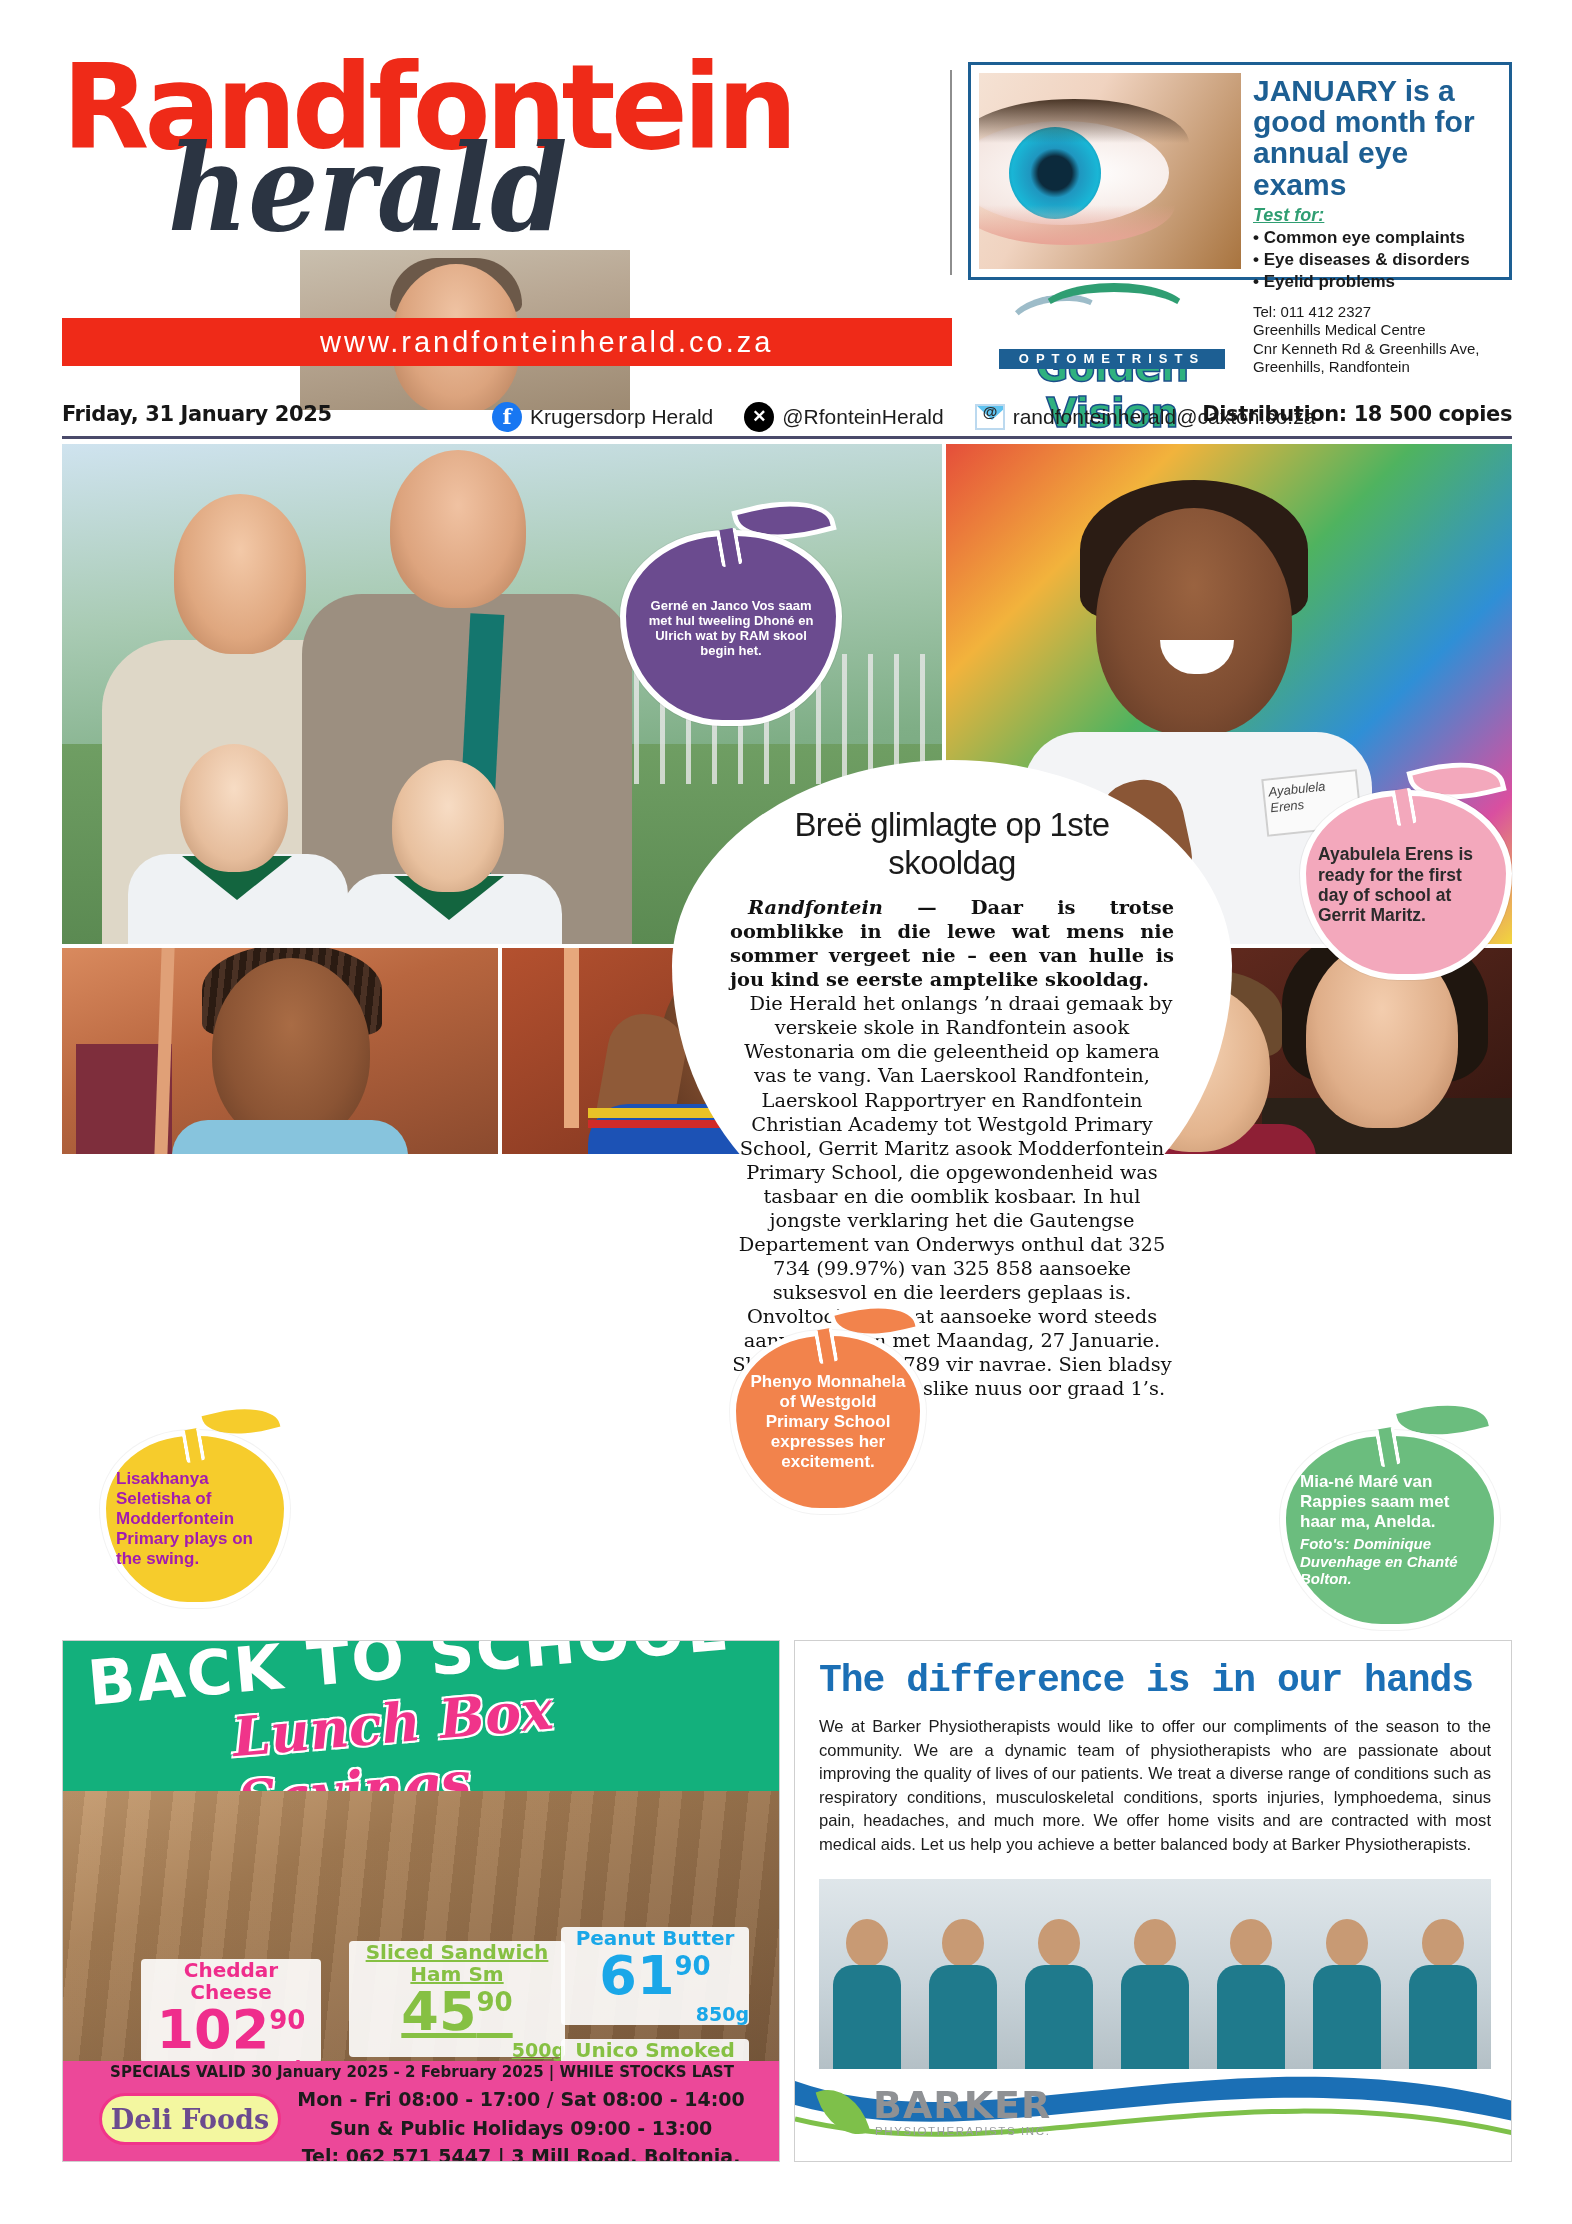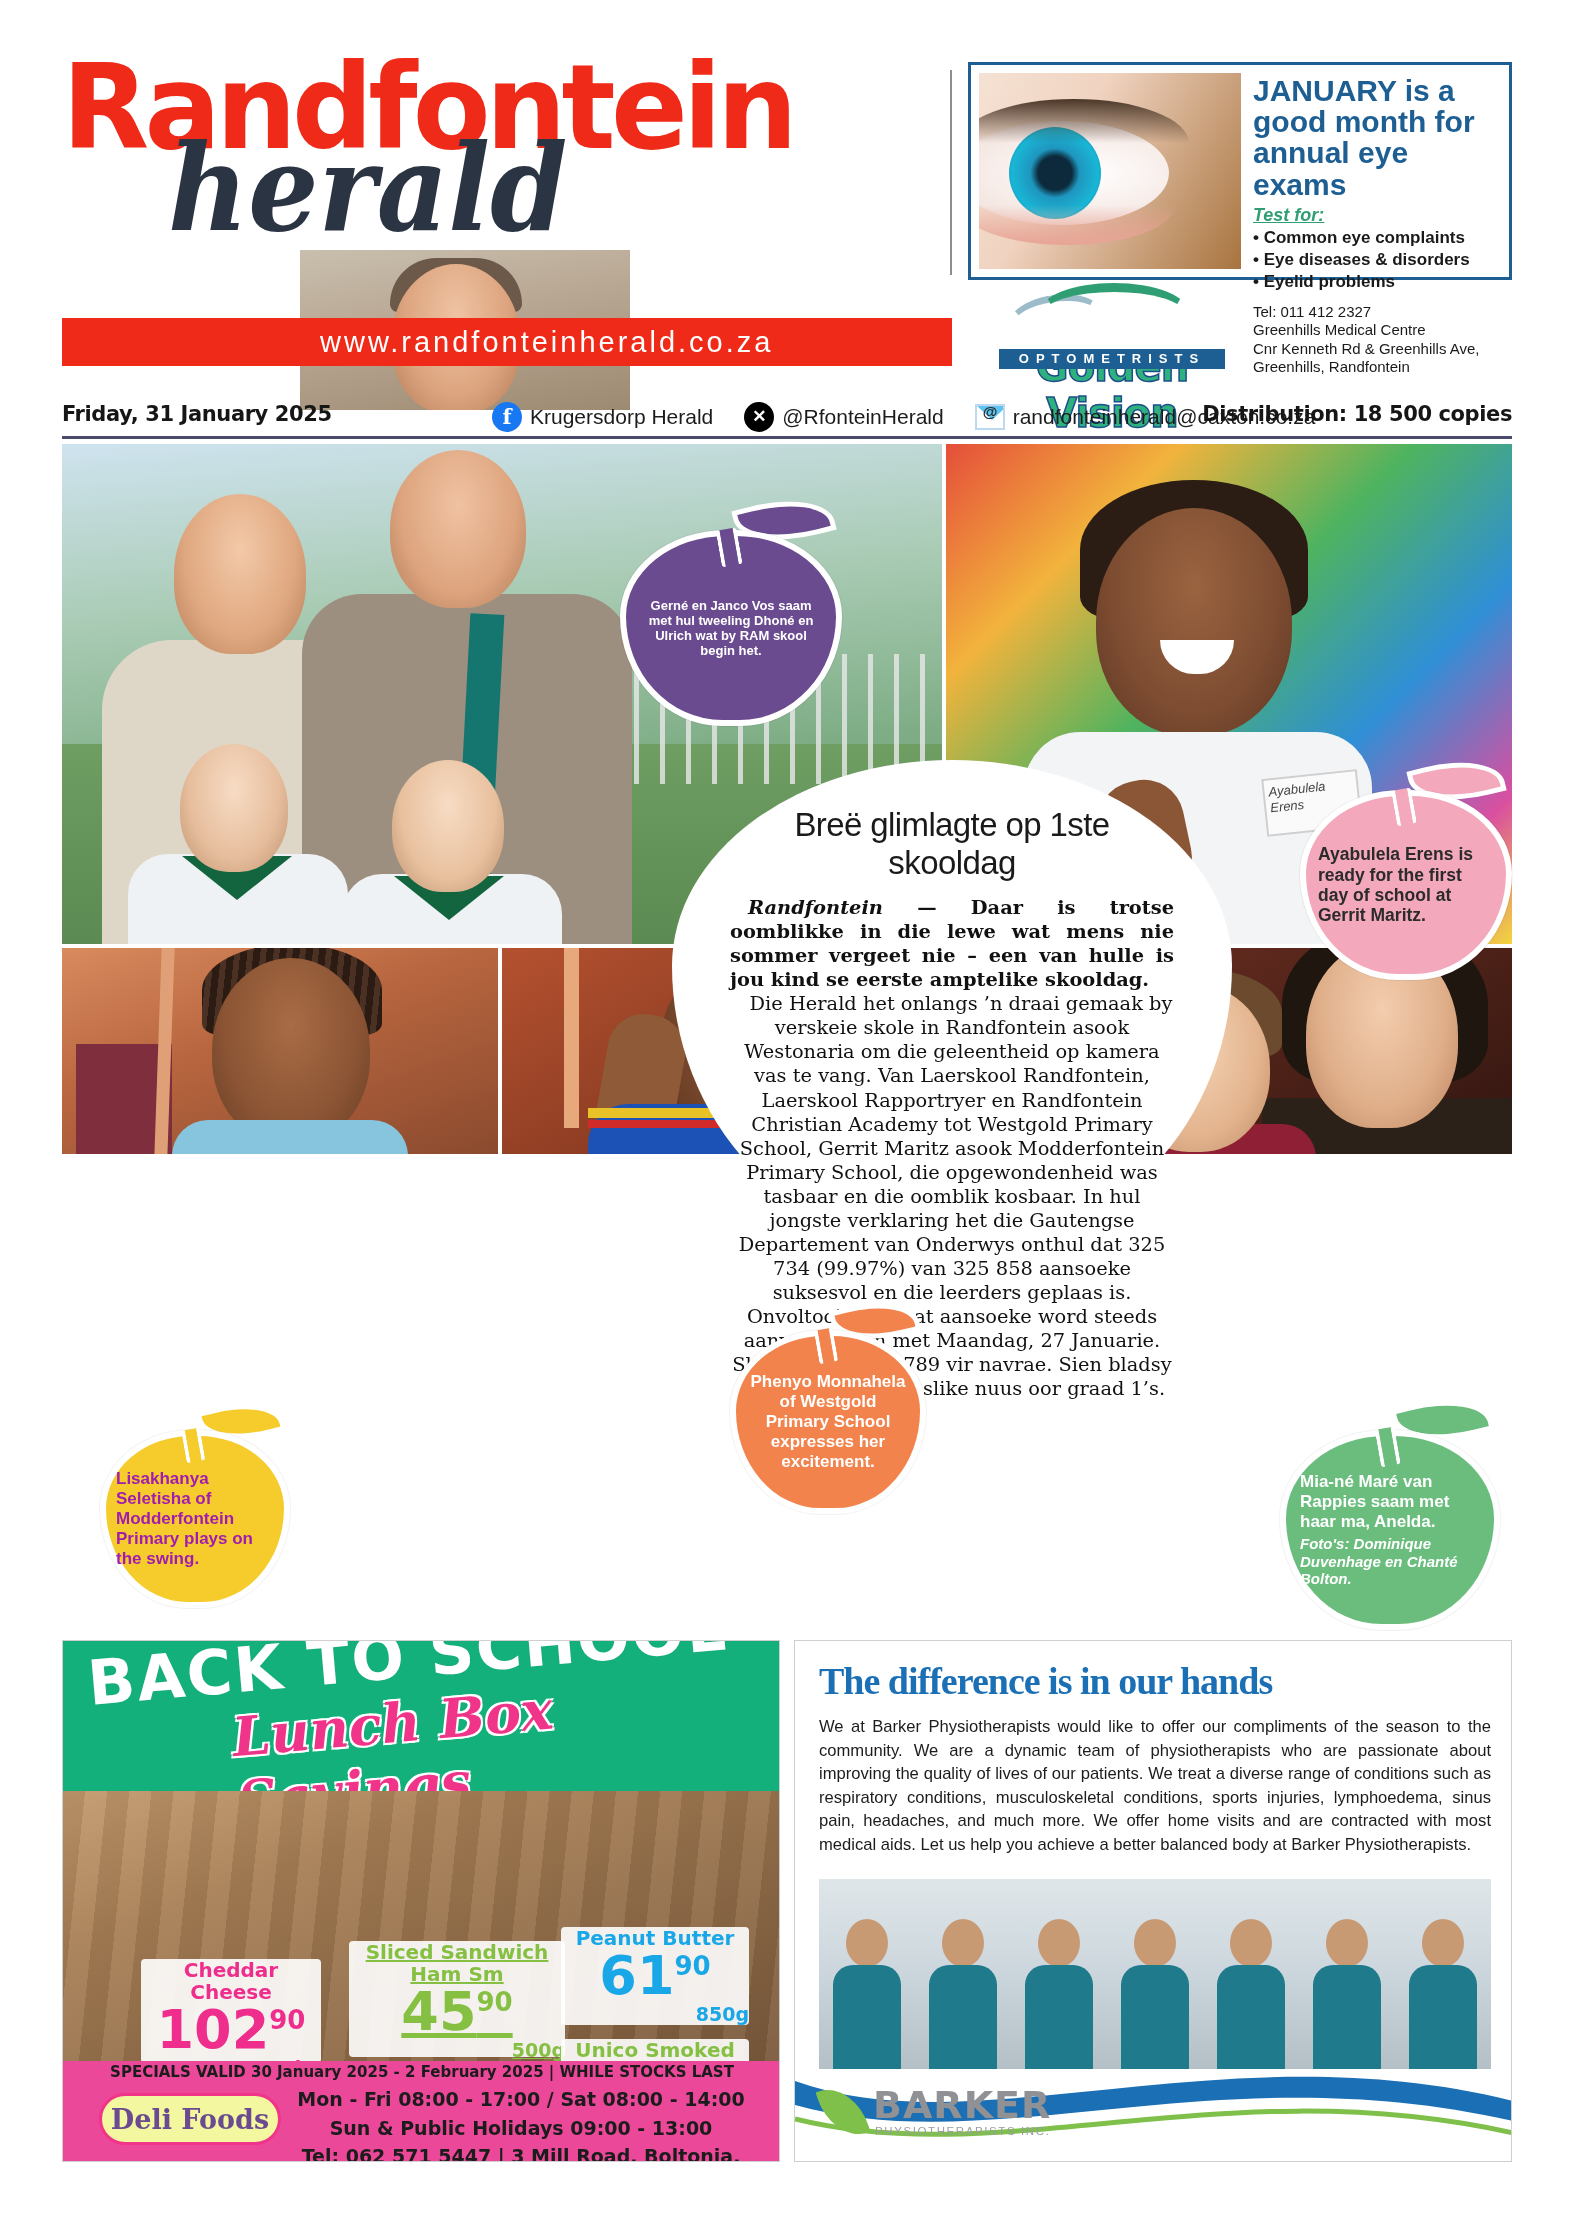--- a/index.html
+++ b/index.html
@@ -417,21 +417,21 @@
     font-family: "DejaVu Serif", serif; font-weight: 700; font-size: 27px; color: #6b4b8f;
   }
   .deli-logo span b:first-letter { font-size: 34px; }
 
   .ad-barker {
     position: absolute; left: 794px; top: 1640px; width: 718px; height: 522px;
     border: 1px solid #cfcfcf; background: #fff; overflow: hidden;
   }
   .barker-h {
     position: absolute; left: 24px; top: 18px;
-    font-family: Liberation Serif, serif; font-weight: 700; font-size: 38px;
+    font-family: Liberation Mono, monospace; font-weight: 700; font-size: 38px;
     color: #1b6fb5; letter-spacing: -1px;
   }
   .barker-p {
     position: absolute; left: 24px; top: 74px; width: 672px;
     font-family: "Liberation Sans", sans-serif; font-size: 16.6px; line-height: 1.42; color: #1c1c1c;
     text-align: justify;
   }
   .barker-photo {
     position: absolute; left: 24px; top: 238px; width: 672px; height: 190px;
     background: linear-gradient(180deg,#dfe6ea 0%,#c9d4da 55%,#b4c0c6 100%);

